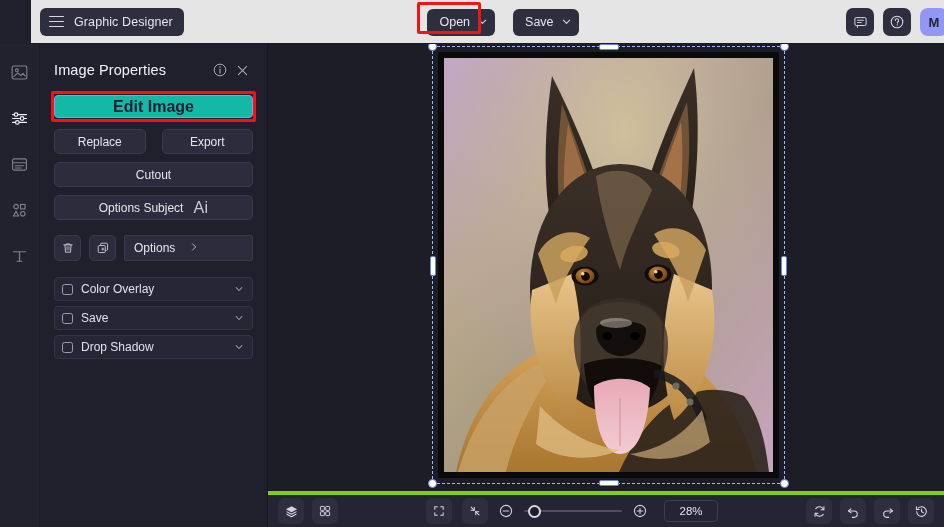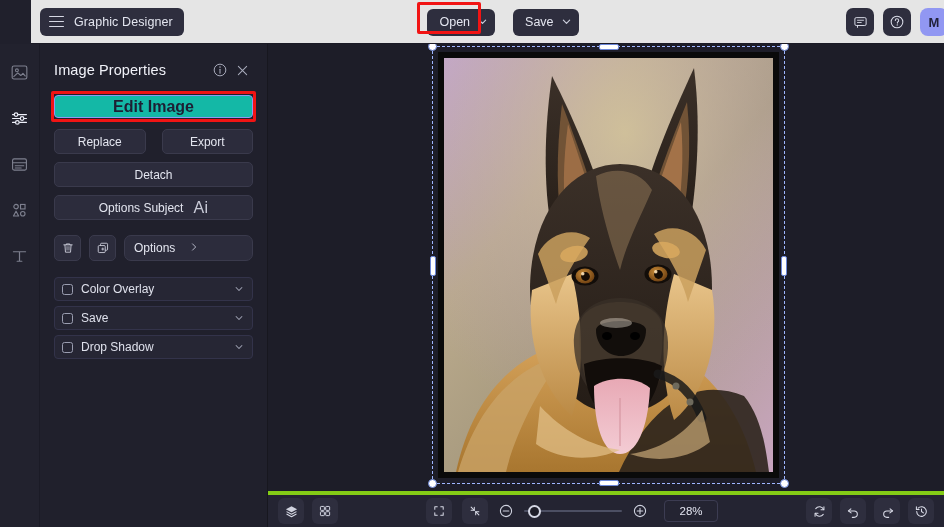--- a/index.html
+++ b/index.html
@@ -123,21 +123,21 @@
   .ai-tag { font-size: 16px; color: #c9cbd8; letter-spacing: .3px; }
 
   .opt-row { display: flex; gap: 8px; margin-top: 15px; margin-bottom: 16px; }
   .sq-btn {
     width: 27px; height: 26px; background: #2c2c3c; border: 1px solid #3a3a4c;
     border-radius: 5px; display: flex; align-items: center; justify-content: center;
     color: #d2d4e0; cursor: pointer; flex: 0 0 auto;
   }
   .options-btn {
     flex: 1; height: 26px; background: #2c2c3c; border: 1px solid #3a3a4c;
-    border-radius: 7px; display: flex; align-items: center;
+    border-radius: 2px; display: flex; align-items: center;
     padding: 0 9px; cursor: pointer;
   }
   .options-btn span { color: #e3e5ef; font-size: 12px; flex: 1; }
   .options-btn .arr { color: #b3b6c5; font-size: 12px; }
 
   .eff-list { display: flex; flex-direction: column; gap: 5px; }
   .eff {
     height: 24px; background: #262634; border: 1px solid #33334a; border-radius: 4px;
     display: flex; align-items: center; padding: 0 8px 0 7px; gap: 8px; cursor: pointer;
   }
@@ -317,21 +317,21 @@
     <div class="edit-wrap">
       <button class="btn-edit">Edit Image</button>
       <div class="hl-edit"></div>
     </div>
 
     <div class="row2">
       <button class="btn">Replace</button>
       <button class="btn">Export</button>
     </div>
 
-    <button class="btn mb8">Detach</button>
+    <button class="btn mb8">Cutout</button>
 
     <button class="btn">
       <span class="detach-label">
         <span>Options Subject</span>
         <span class="ai-tag">Ai</span>
       </span>
     </button>
 
     <div class="opt-row">
       <div class="sq-btn">

